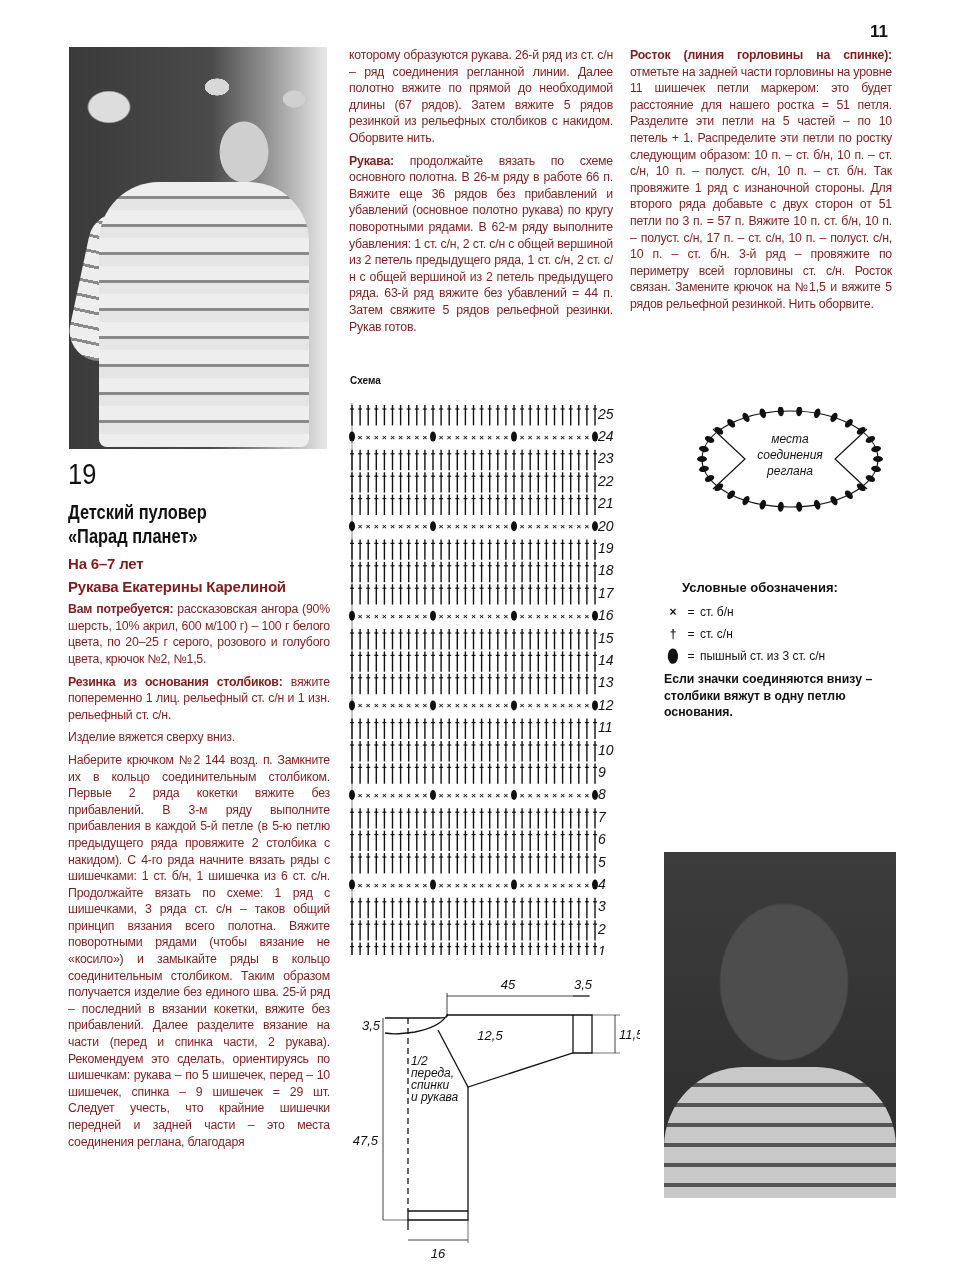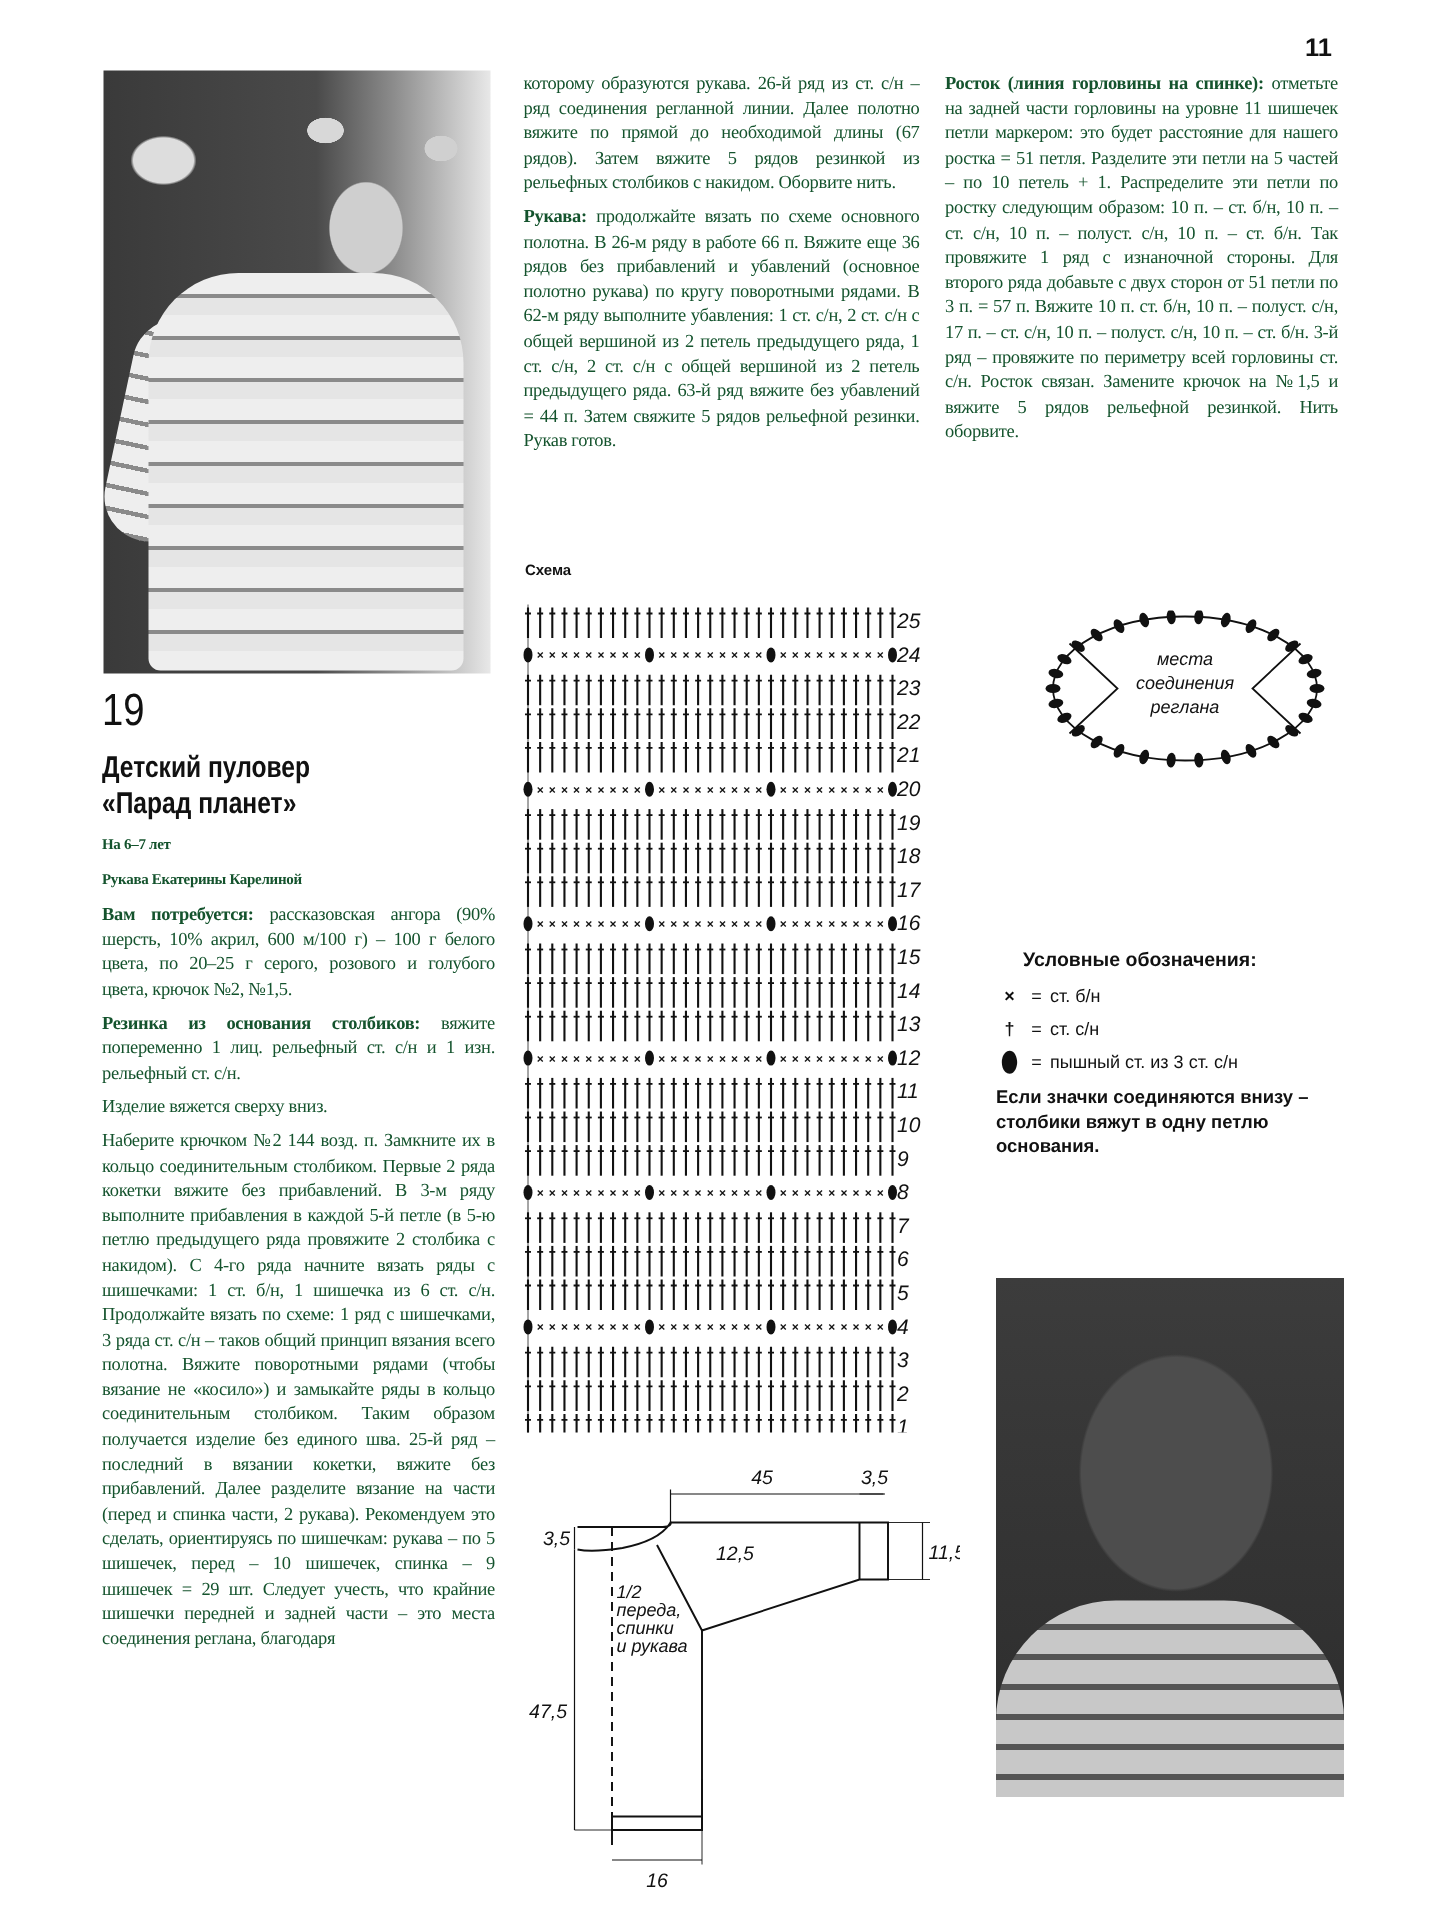--- a/index.html
+++ b/index.html
@@ -1,18 +1,18 @@
 <!DOCTYPE html>
 <html><head>
 <meta charset="utf-8">
 <style>
   html, body { margin:0; padding:0; background:#fff; }
   body { width:960px; height:1280px; position:relative; overflow:hidden; font-family:"Liberation Sans", sans-serif; color:#111; }
   .abs { position:absolute; }
-  .txt { font-family:Liberation Serif, serif; font-size:12.3px; line-height:16.6px; letter-spacing:-0.2px; color:#14532d; text-align:justify; }
+  .txt { font-family:Liberation Sans, sans-serif; font-size:12.3px; line-height:16.6px; letter-spacing:-0.2px; color:#7f1d1d; text-align:justify; }
   .txt p { margin:0 0 6px 0; }
   .txt b { font-weight:bold; }
   .page-number { left:870px; top:22px; font-size:17px; font-weight:bold; }
   .photo { background:#555; overflow:hidden; }
   .photo-1 { left:69px; top:47px; width:258px; height:402px;
     background:
       radial-gradient(ellipse 40px 50px at 175px 105px, #cfcfcf 0 60%, transparent 62%),
       radial-gradient(ellipse 20px 14px at 148px 40px, #d8d8d8 0 60%, transparent 62%),
       radial-gradient(ellipse 18px 14px at 225px 52px, #d0d0d0 0 60%, transparent 62%),
       linear-gradient(180deg, transparent 0 140px, transparent 140px),
@@ -24,32 +24,32 @@
   .sweater-sleeve { position:absolute; left:10px; top:165px; width:60px; height:150px; border-radius:30px;
     background: repeating-linear-gradient(180deg, #eeeeee 0 12px, #8a8a8a 12px 15px); transform:rotate(12deg); }
   .photo-2 { left:664px; top:852px; width:232px; height:346px;
     background: radial-gradient(ellipse 90px 110px at 120px 130px, #4d4d4d 0 70%, transparent 72%),
                 linear-gradient(180deg, #3c3c3c 0, #2c2c2c 100%); }
   .sweater-back { position:absolute; left:0; top:215px; width:232px; height:131px; border-radius:80px 80px 0 0;
     background: repeating-linear-gradient(180deg, #c8c8c8 0 16px, #555 16px 20px); }
 
   .title-number { left:68px; top:458px; font-size:30px; line-height:32px; font-weight:normal; font-family:"Liberation Sans", sans-serif; transform:scaleX(0.85); transform-origin:left; }
   .title { left:68px; top:500px; font-size:20px; line-height:24px; font-weight:bold; transform:scaleX(0.82); transform-origin:left; }
-  .subtitle { font-weight:bold; font-size:10px; }
+  .subtitle { font-weight:bold; font-size:15px; }
 
   .col1 { left:68px; top:556px; width:262px; }
   .col2 { left:349px; top:47px; width:264px; }
   .col3 { left:630px; top:47px; width:262px; }
 
   .schema-label { left:350px; top:375px; font-size:10px; font-weight:bold; }
   .chart { left:340px; top:395px; width:290px; height:560px; }
   .row-num { font-family:"Liberation Sans", sans-serif; font-style:italic; font-size:14px; fill:#111; }
 
   .ring { left:695px; top:407px; width:190px; height:110px; }
-  .legend { left:664px; top:632px; width:240px; }
+  .legend { left:664px; top:580px; width:240px; }
   .legend-title { font-weight:bold; font-size:13px; margin-left:18px; margin-bottom:6px; }
   .legend-row { display:flex; align-items:center; font-size:12px; height:22px; }
   .legend-sym { width:18px; text-align:center; font-weight:bold; }
   .legend-eq { width:18px; text-align:center; }
   .legend-note { margin-top:4px; font-size:12.3px; line-height:16.6px; font-weight:bold; }
 
   .pattern { left:340px; top:965px; width:300px; height:300px; }
   .dim { font-family:"Liberation Sans", sans-serif; font-style:italic; font-size:13px; fill:#111; }
 </style>
 </head>

